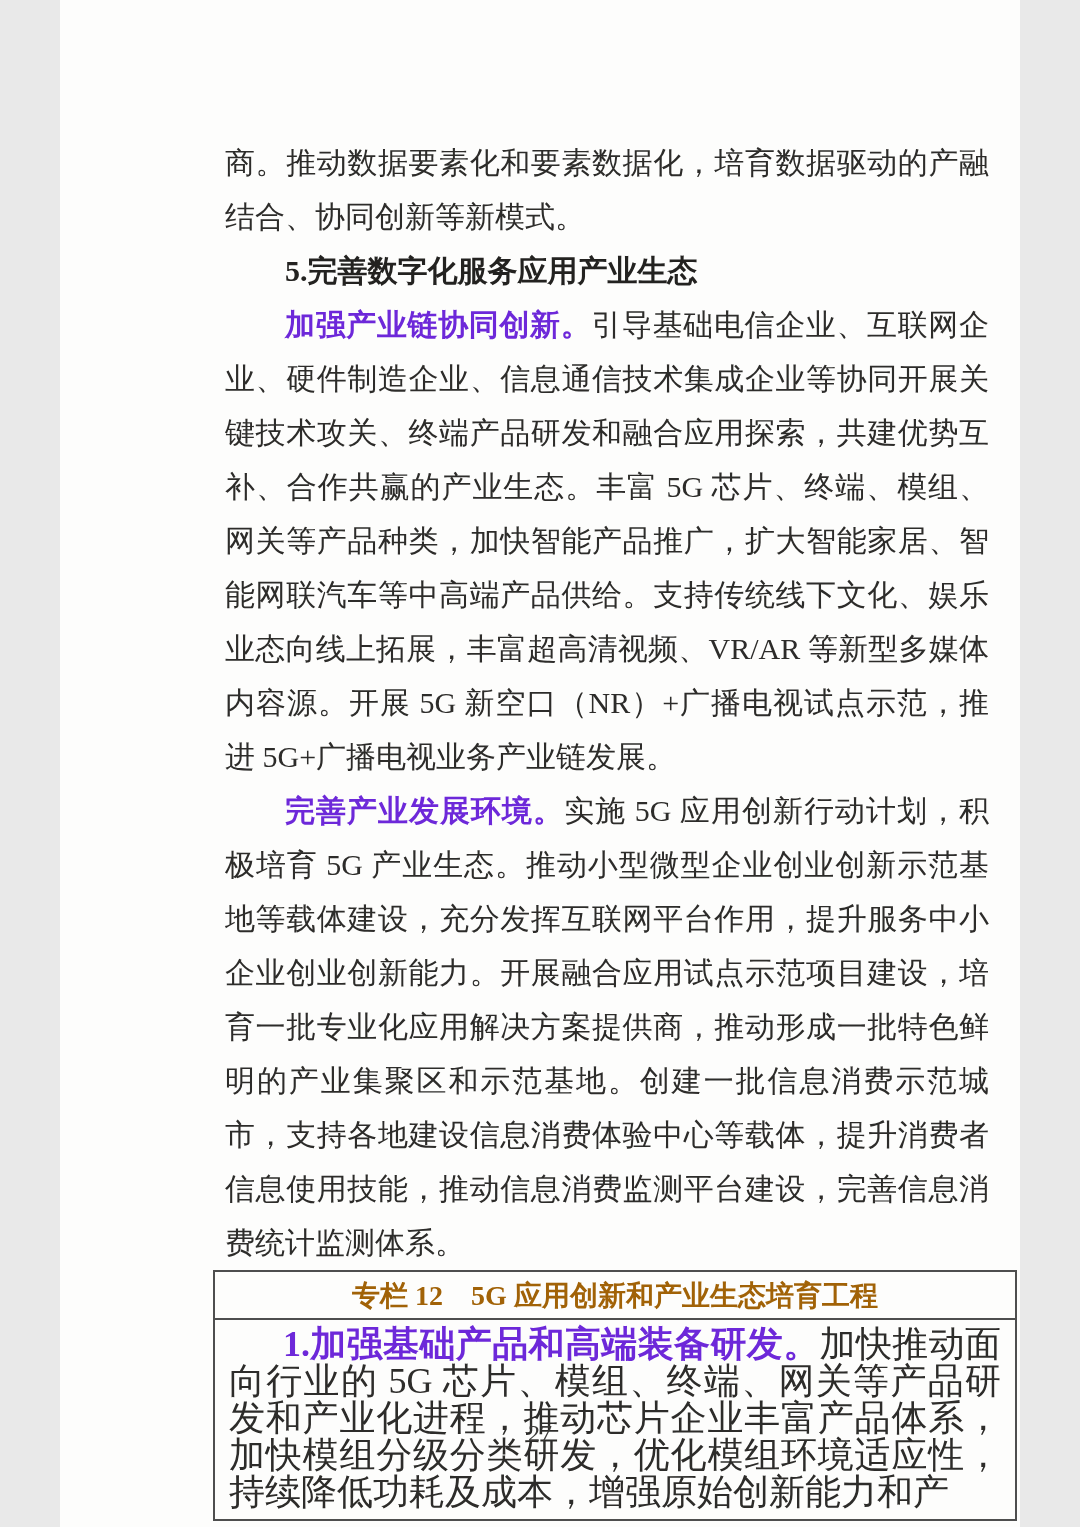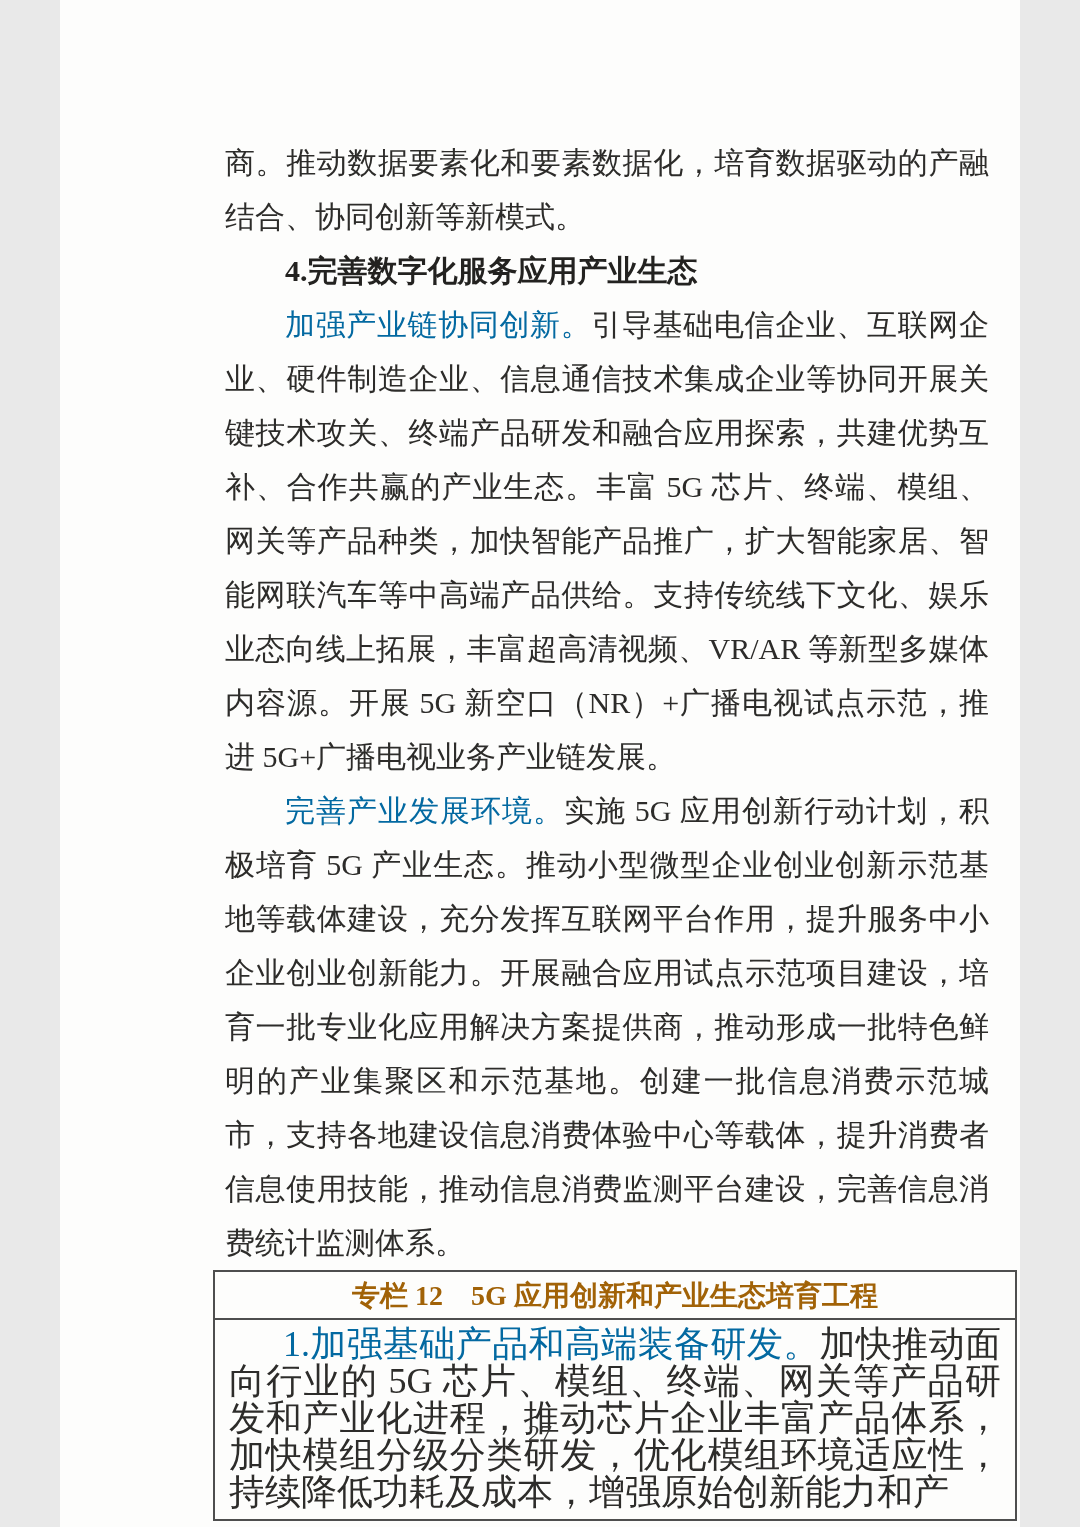--- a/index.html
+++ b/index.html
@@ -29,21 +29,21 @@
   .para {
     margin: 0;
     word-break: break-all;
   }
   .para.indent { text-indent: 2em; }
   .heading {
     font-weight: bold;
     text-indent: 2em;
     color: #232220;
   }
-  .lead { font-weight: normal; color: #0369a1; }
+  .lead { font-weight: bold; color: #6d28d9; }
   .callout {
     box-sizing: border-box;
     margin-left: -12px;
     width: 804px;
     border: 2px solid #4e4e4e;
     background: #fdfdfc;
   }
   .callout-title {
     font-weight: bold;
     text-align: center;
@@ -71,21 +71,21 @@
   }
 </style>
 </head>
 <body>
 
 <div class="page">
   <div class="content">
 
     <p class="para">商。推动数据要素化和要素数据化，培育数据驱动的产融结合、协同创新等新模式。</p>
 
-    <p class="para heading">4.完善数字化服务应用产业生态</p>
+    <p class="para heading">5.完善数字化服务应用产业生态</p>
 
     <p class="para indent"><span class="lead">加强产业链协同创新。</span><span>引导基础电信企业、互联网企业、硬件制造企业、信息通信技术集成企业等协同开展关键技术攻关、终端产品研发和融合应用探索，共建优势互补、合作共赢的产业生态。丰富 5G 芯片、终端、模组、网关等产品种类，加快智能产品推广，扩大智能家居、智能网联汽车等中高端产品供给。支持传统线下文化、娱乐业态向线上拓展，丰富超高清视频、VR/AR 等新型多媒体内容源。开展 5G 新空口（NR）+广播电视试点示范，推进 5G+广播电视业务产业链发展。</span></p>
 
     <p class="para indent"><span class="lead">完善产业发展环境。</span><span>实施 5G 应用创新行动计划，积极培育 5G 产业生态。推动小型微型企业创业创新示范基地等载体建设，充分发挥互联网平台作用，提升服务中小企业创业创新能力。开展融合应用试点示范项目建设，培育一批专业化应用解决方案提供商，推动形成一批特色鲜明的产业集聚区和示范基地。创建一批信息消费示范城市，支持各地建设信息消费体验中心等载体，提升消费者信息使用技能，推动信息消费监测平台建设，完善信息消费统计监测体系。</span></p>
 
     <div class="callout">
       <div class="callout-title">专栏 12　5G 应用创新和产业生态培育工程</div>
       <div class="callout-body">
         <p class="para"><span class="lead">1.加强基础产品和高端装备研发。</span><span>加快推动面向行业的 5G 芯片、模组、终端、网关等产品研发和产业化进程，推动芯片企业丰富产品体系，加快模组分级分类研发，优化模组环境适应性，持续降低功耗及成本，增强原始创新能力和产</span></p>
       </div>

